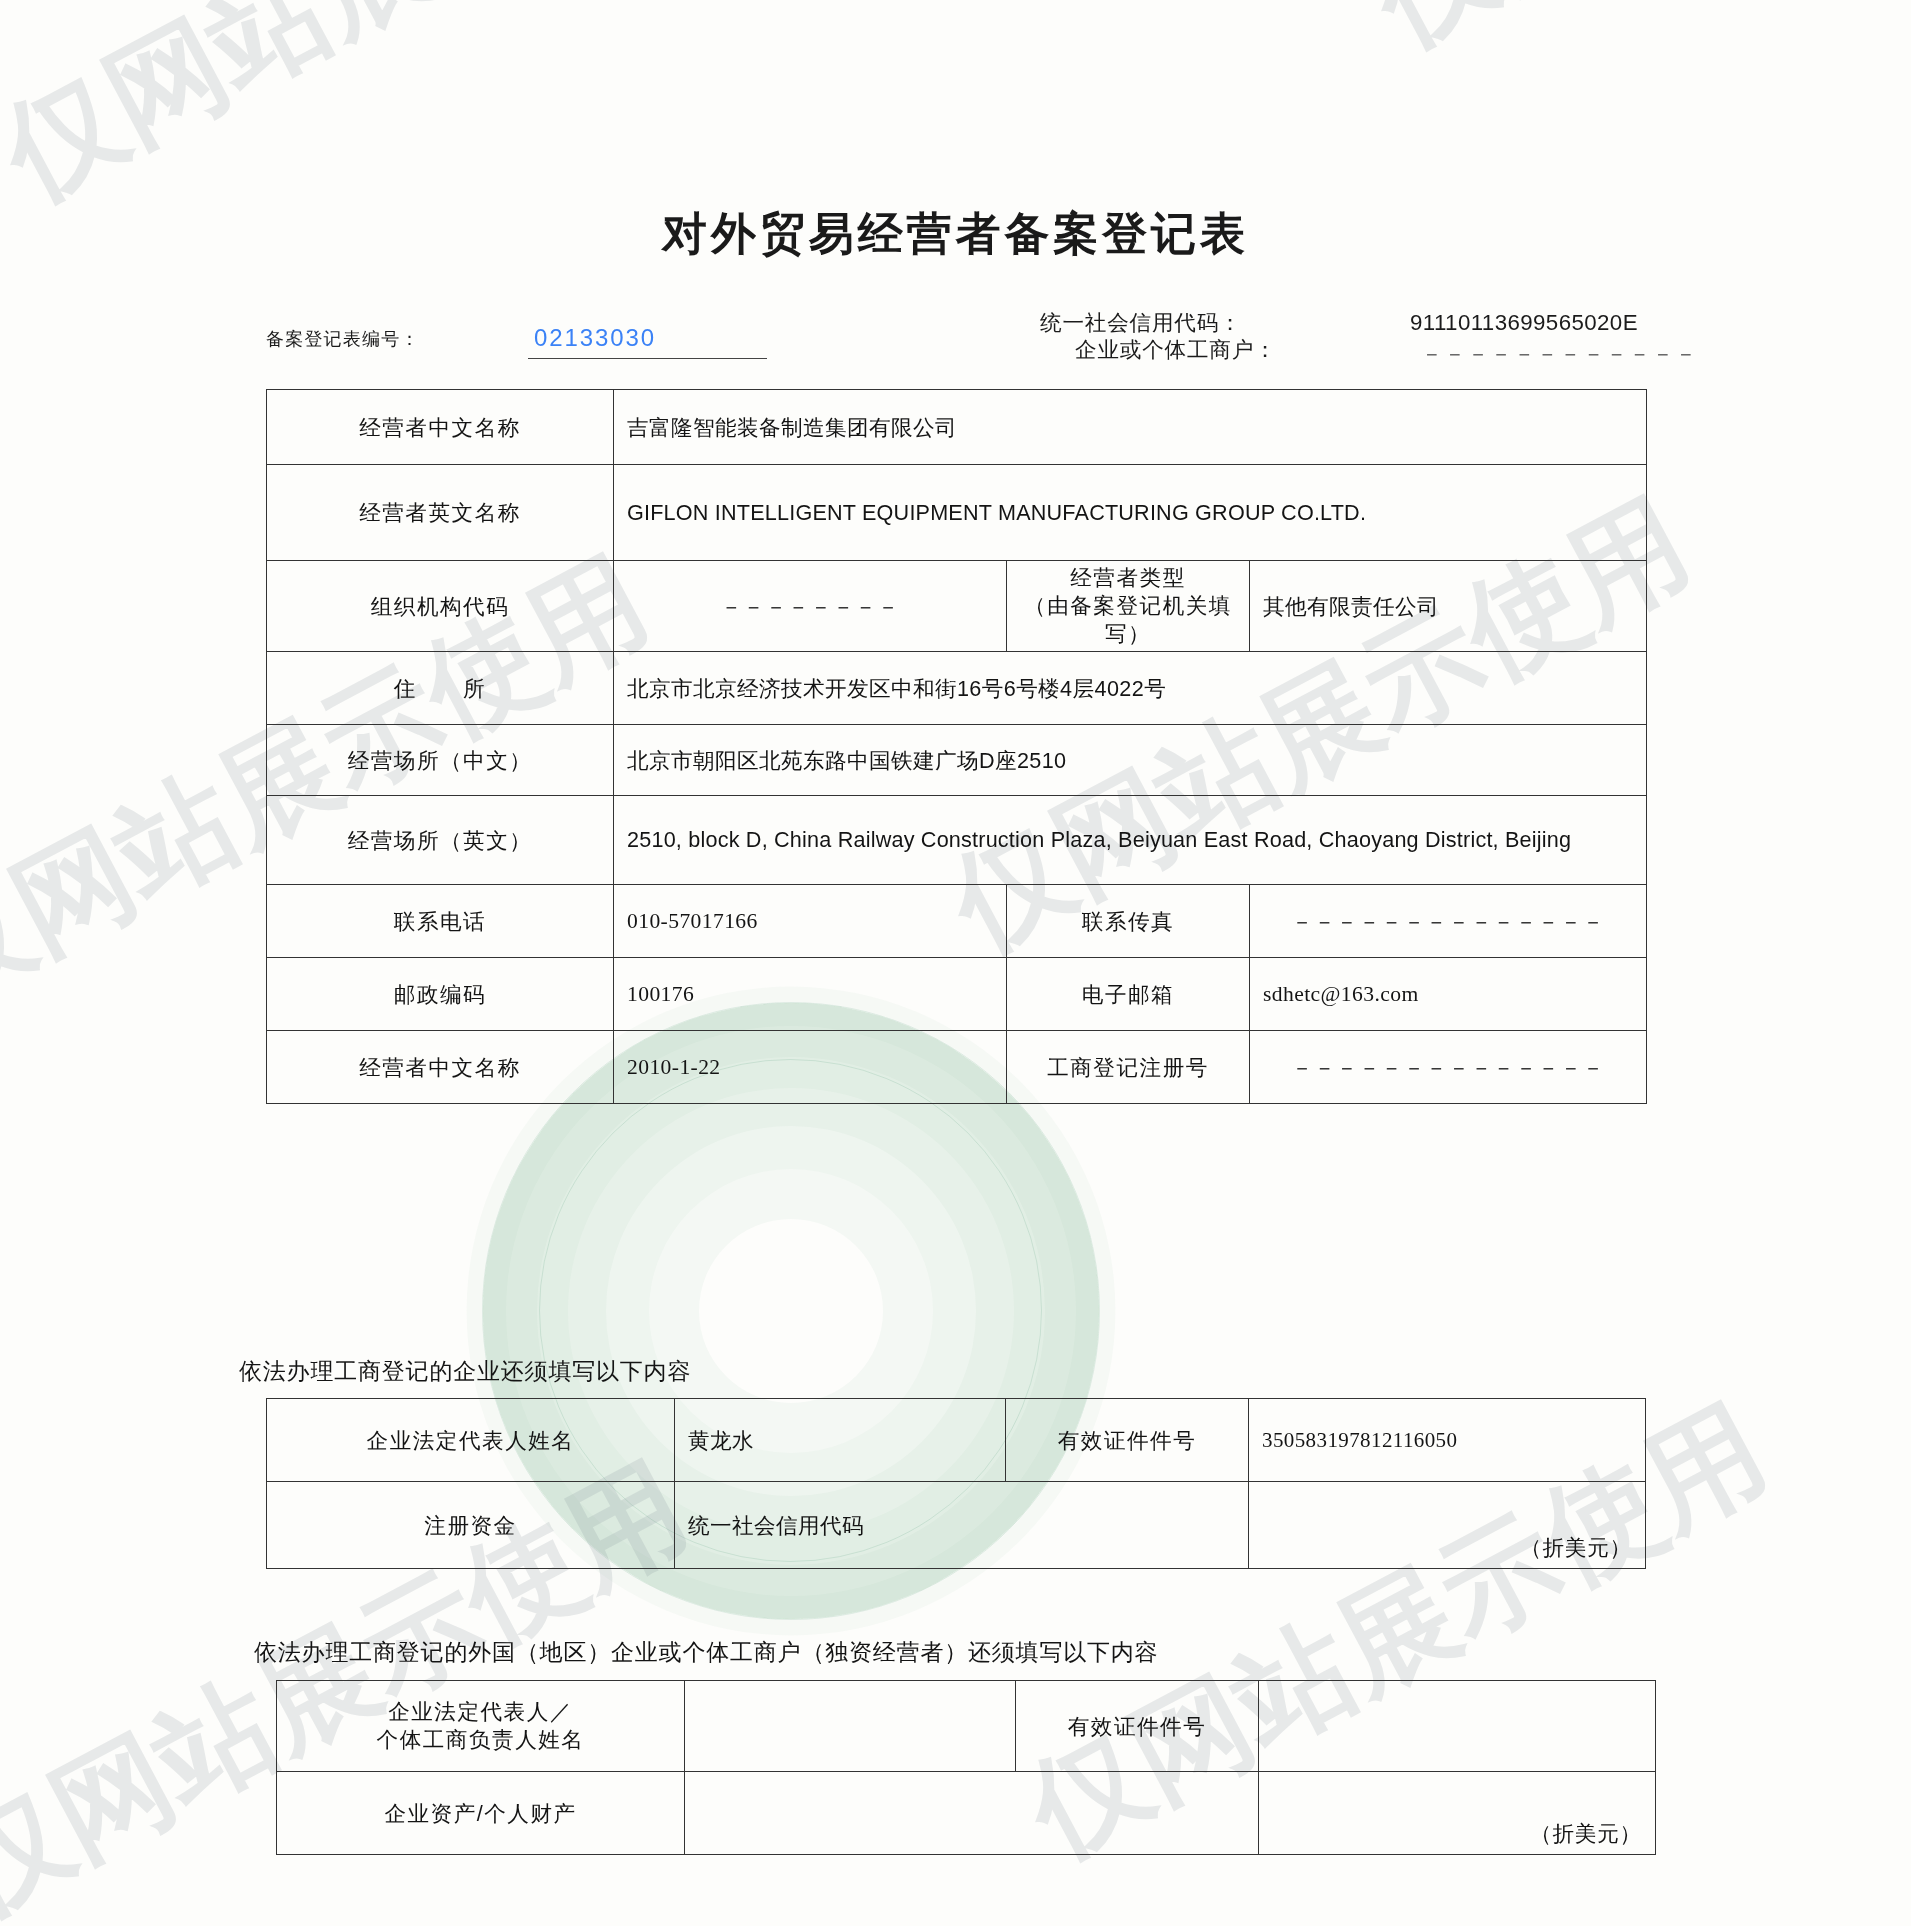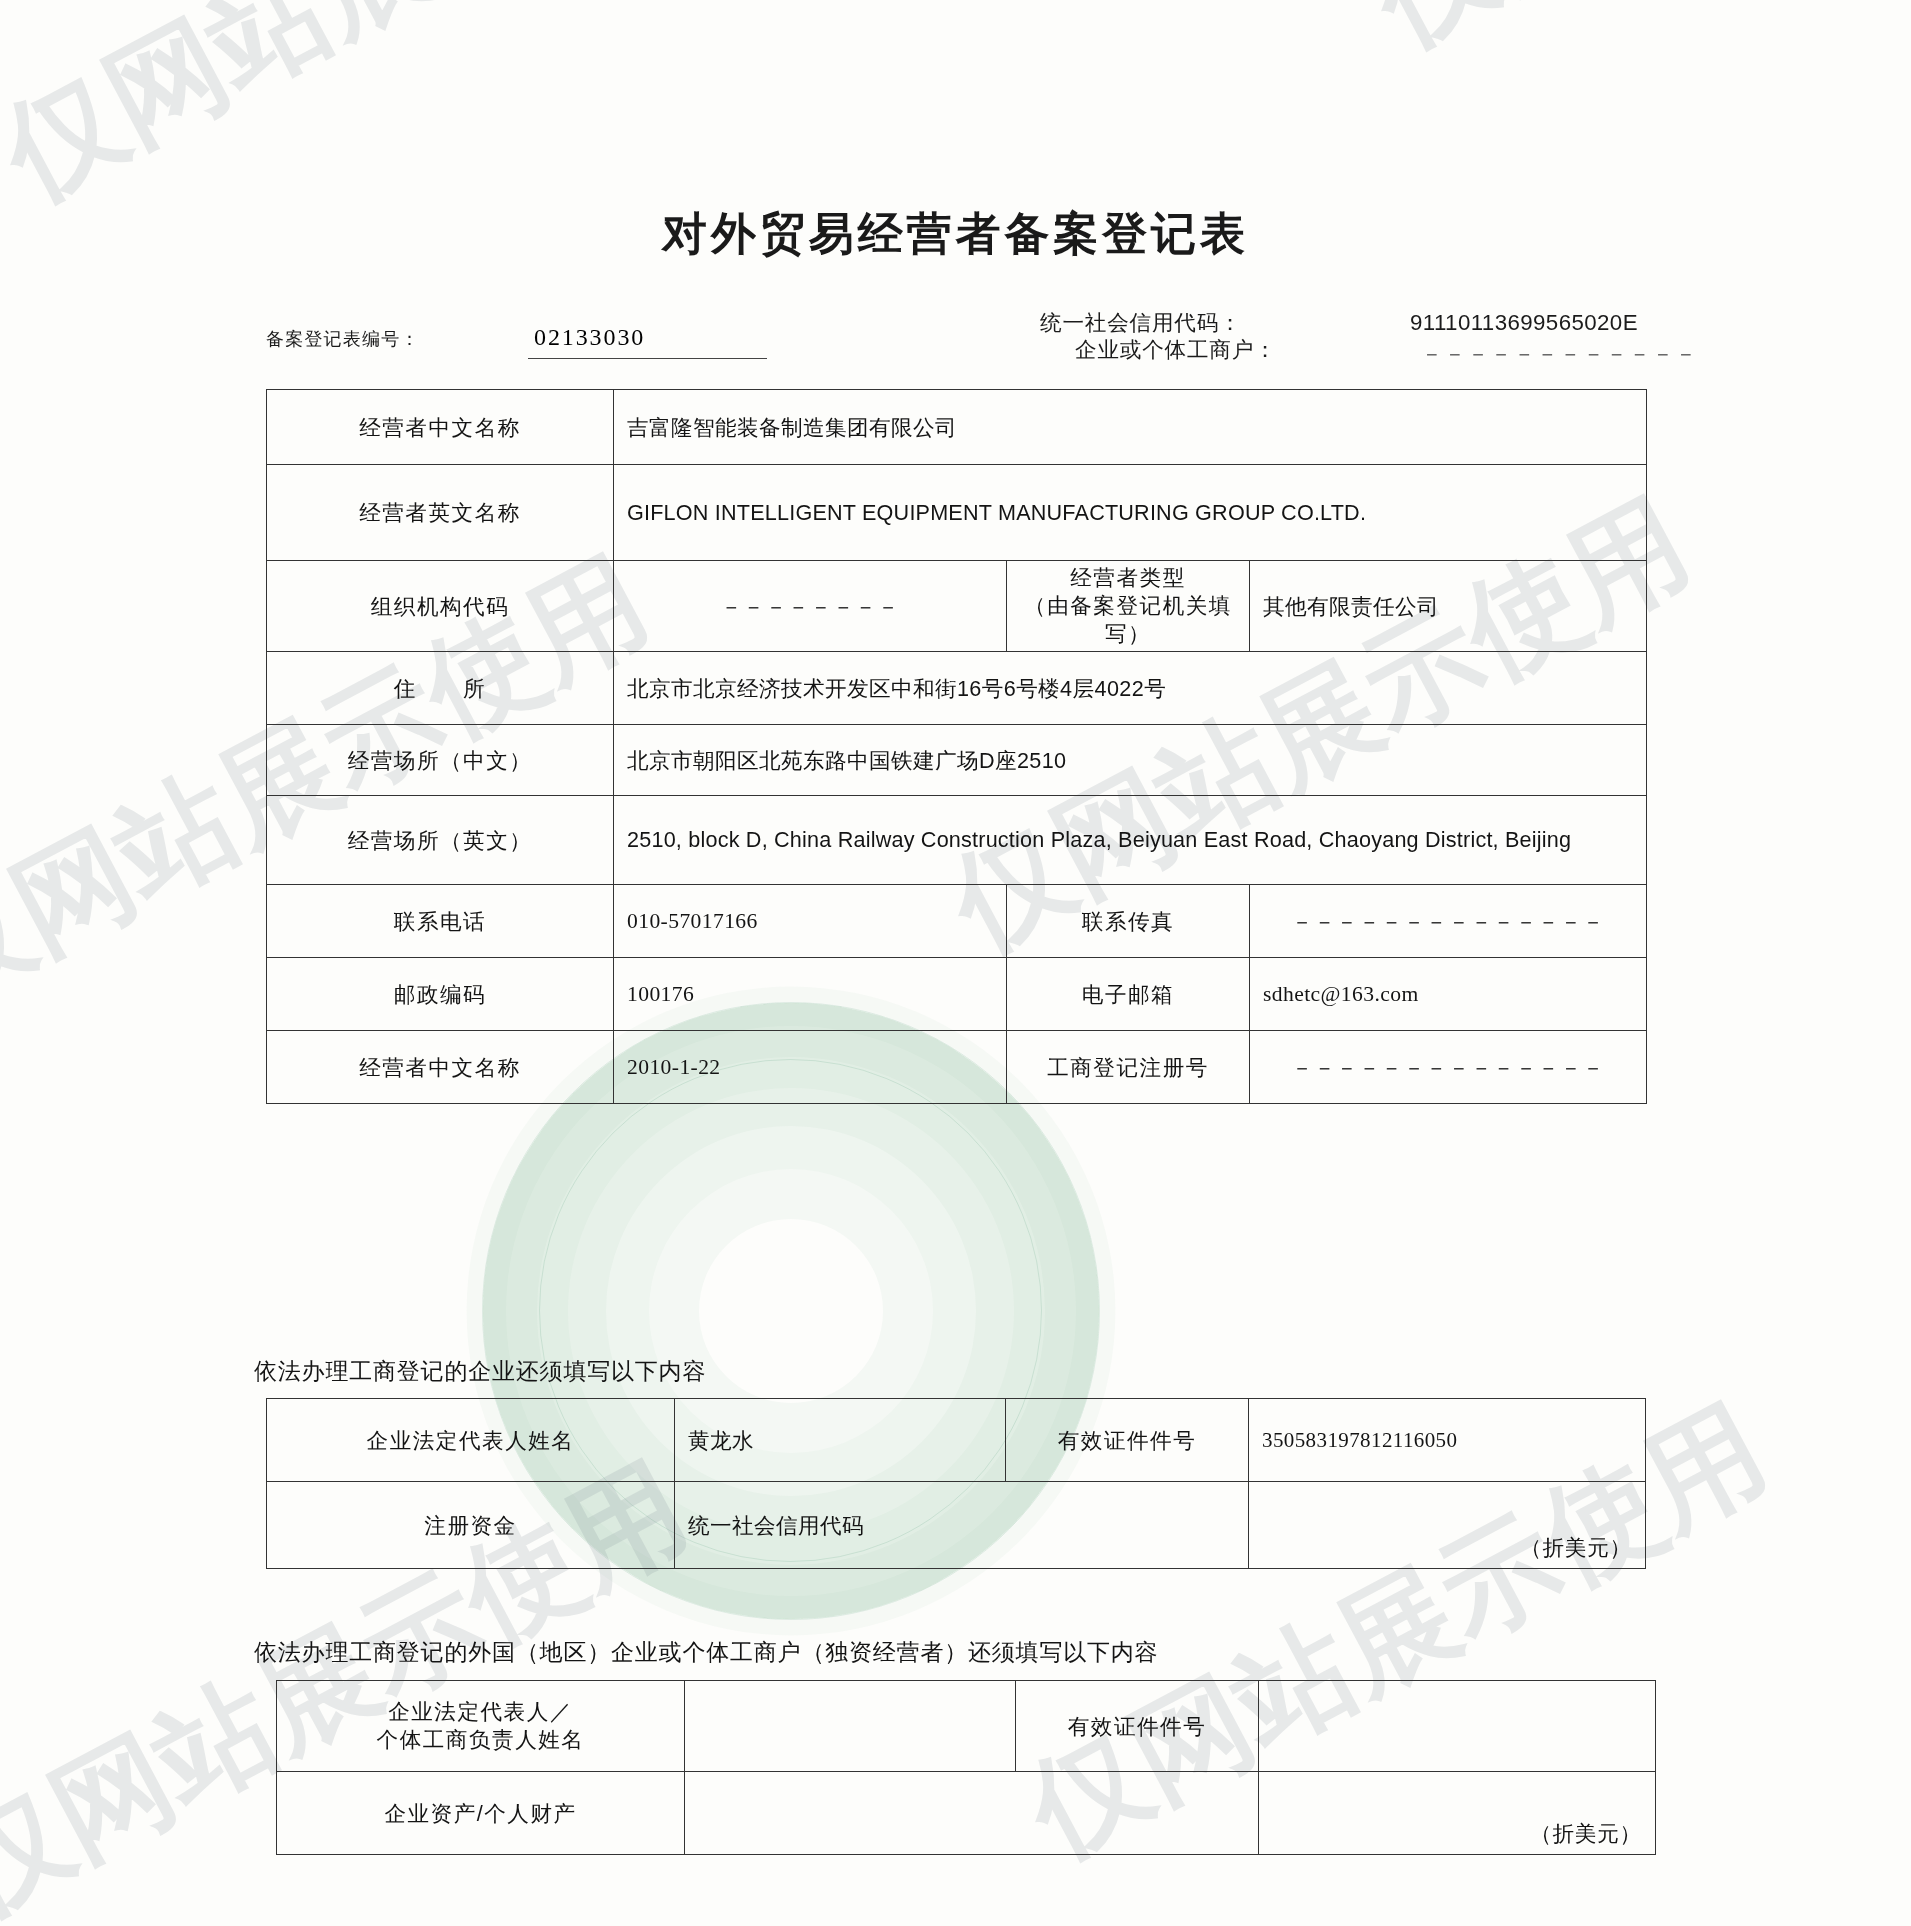--- a/index.html
+++ b/index.html
@@ -92,24 +92,24 @@
     left: 266px;
     top: 327px;
     font-size: 18px;
     letter-spacing: 1.2px;
     color: #1b1b1b;
   }
   .form-no-value {
     position: absolute;
     left: 534px;
     top: 324px;
-    font-family: Liberation Serif, serif;
+    font-family: Liberation Sans, sans-serif;
     font-size: 24px;
     letter-spacing: 1.9px;
-    color: #000000;
+    color: #3b82f6;
   }
   .form-no-underline {
     position: absolute;
     left: 528px;
     top: 358px;
     width: 239px;
     border-bottom: 1.2px solid #444;
   }
 
   .credit-label {
@@ -280,21 +280,21 @@
         </tr>
         <tr style="height:73px;">
           <td class="lbl">经营者中文名称</td>
           <td class="val-serif">2010-1-22</td>
           <td class="lbl">工商登记注册号</td>
           <td class="val dash center">－－－－－－－－－－－－－－</td>
         </tr>
       </tbody>
     </table>
 
-    <div class="section-note" style="left:254px; top:1356px;">依法办理工商登记的企业还须填写以下内容</div>
+    <div class="section-note" style="left:239px; top:1356px;">依法办理工商登记的企业还须填写以下内容</div>
 
     <table class="tbl" style="left:266px; top:1398px; width:1379px;">
       <colgroup>
         <col style="width:408px">
         <col style="width:331px">
         <col style="width:243px">
         <col style="width:397px">
       </colgroup>
       <tbody>
         <tr style="height:83px;">

